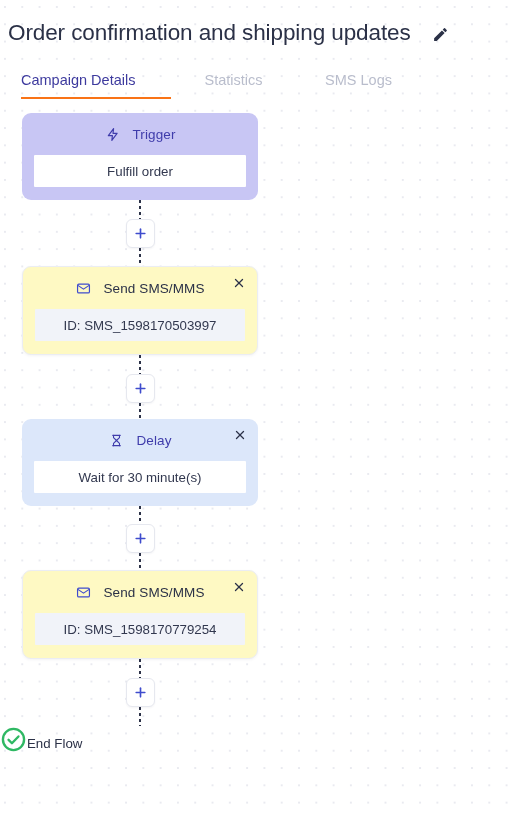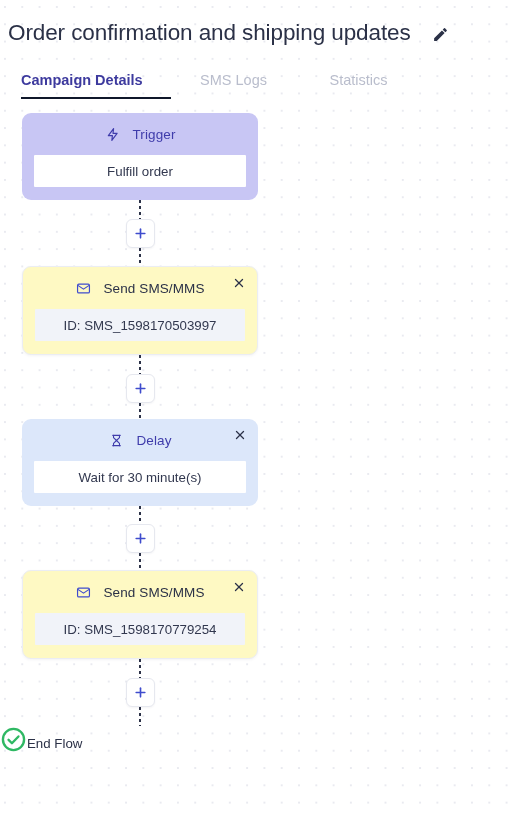--- a/index.html
+++ b/index.html
@@ -81,24 +81,23 @@
     margin-right: 0;
     cursor: pointer;
     white-space: nowrap;
     background: transparent;
     border: none;
     font-family: inherit;
   }
 
   .tab-active {
     color: #3d3a9e;
-    border-bottom: 2px solid #0f172a;
+    border-bottom: 2px solid #f97316;
     width: 150px;
     text-align: left;
-    font-weight: bold;
   }
 
   .tab-inactive {
     color: #b9bdcc;
     border-bottom: 2px solid transparent;
     width: 125px;
     text-align: center;
   }
 
   
@@ -247,22 +246,22 @@
       <span class="page-title">Order confirmation and shipping updates</span>
       <span class="edit-icon">
         <svg width="17" height="17" viewBox="0 0 24 24" fill="#2b3147">
           <path d="M3 17.25V21h3.75L17.81 9.94l-3.75-3.75L3 17.25zM20.71 7.04a1 1 0 0 0 0-1.41l-2.34-2.34a1 1 0 0 0-1.41 0l-1.83 1.83 3.75 3.75 1.83-1.83z"></path>
         </svg>
       </span>
     </div>
 
     <div class="tabs">
       <button class="tab tab-active">Campaign Details</button>
+      <button class="tab tab-inactive">Statistics</button>
       <button class="tab tab-inactive">SMS Logs</button>
-      <button class="tab tab-inactive">Statistics</button>
     </div>
   </div>
 
   <div class="flow">
 
     <div class="node-row">
       <div class="node node-trigger">
         <div class="node-head">
           <span class="node-head-icon">
             <svg width="14" height="15" viewBox="0 0 24 24" fill="none" stroke="#3f3cab" stroke-width="2" stroke-linejoin="round" stroke-linecap="round">

